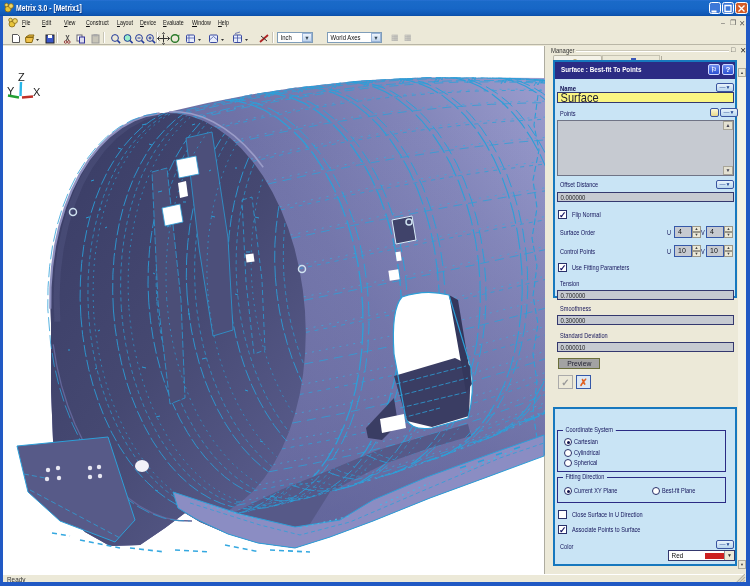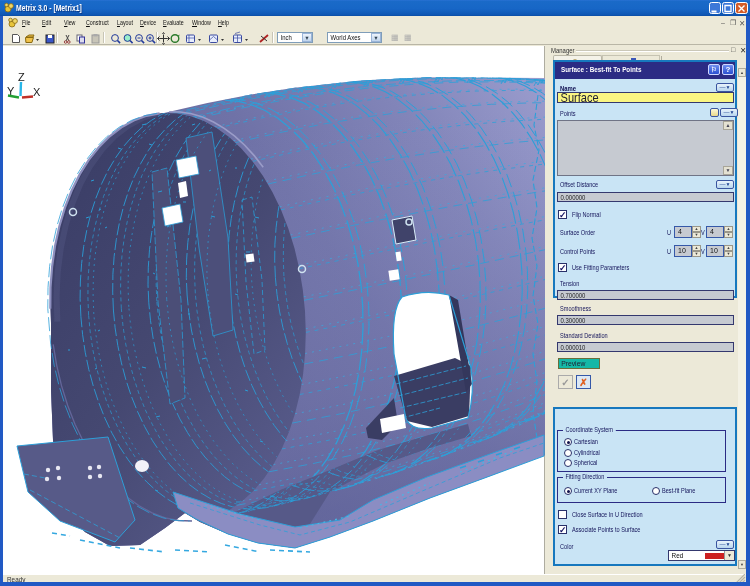--- a/index.html
+++ b/index.html
@@ -361,21 +361,21 @@
         <div>▼</div>
       </div>
 <div class="chk" style="left:3px;top:201px">✓</div>
       <div class="lbl" style="left:17px;top:202px">Use Fitting Parameters</div>
 <div class="lbl" style="left:5px;top:218px">Tension</div>
 <div class="fld" style="top:228px"><span>0.700000</span></div>
 <div class="lbl" style="left:5px;top:243px">Smoothness</div>
 <div class="fld" style="top:253px"><span>0.300000</span></div>
 <div class="lbl" style="left:5px;top:270px">Standard Deviation</div>
 <div class="fld" style="top:280px"><span>0.000010</span></div>
-<div style="position:absolute;left:3px;top:296px;width:42px;height:11px;background:#14b8a6;border:1px solid #6a6e3a;font-size:8px;color:#223;line-height:10px;"><span style="display:inline-block;transform:scaleX(.85)">Preview</span></div>
+<div style="position:absolute;left:3px;top:296px;width:42px;height:11px;background:#a3a3a3;border:1px solid #6a6e3a;font-size:8px;color:#223;line-height:10px;text-align:center"><span style="display:inline-block;transform:scaleX(.85)">Preview</span></div>
 <div style="position:absolute;left:3px;top:313px;width:15px;height:14px;background:#ece9d8;border:1px solid #aaa;color:#999;font-size:10px;font-weight:bold;text-align:center;line-height:13px">✓</div>
 <div style="position:absolute;left:21px;top:313px;width:15px;height:14px;background:#dce8f4;border:1px solid #3558a8;color:#e06020;font-size:10px;font-weight:bold;text-align:center;line-height:13px">✗</div>
 </div>
 <div class="panel" style="top:361px;height:159px">
 <div class="grp" style="top:21px;height:42px">
         <div class="glbl">Coordinate System</div>
       </div>
 <div class="rad on" style="left:9px;top:29px"></div>
       <div class="lbl" style="left:19px;top:29px">Cartesian</div>
 <div class="rad" style="left:9px;top:40px"></div>

